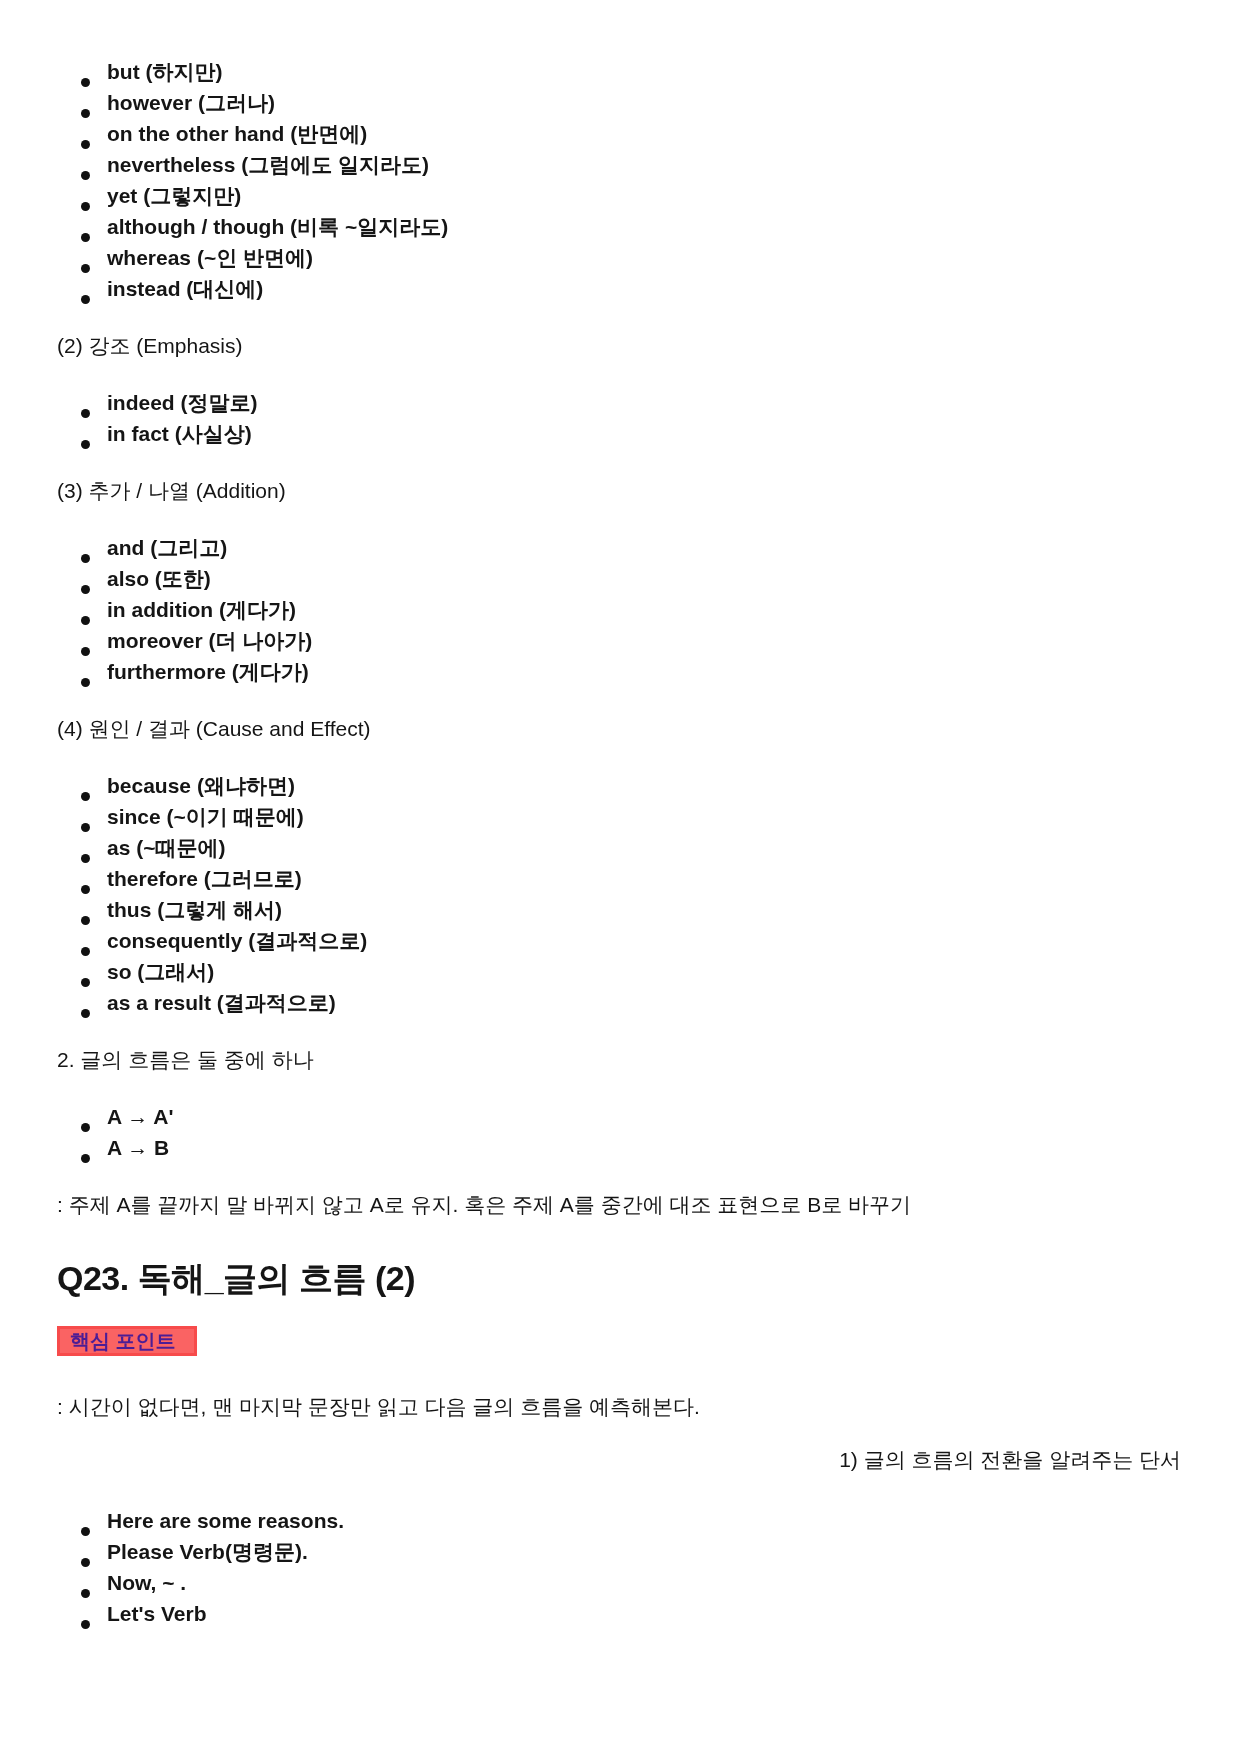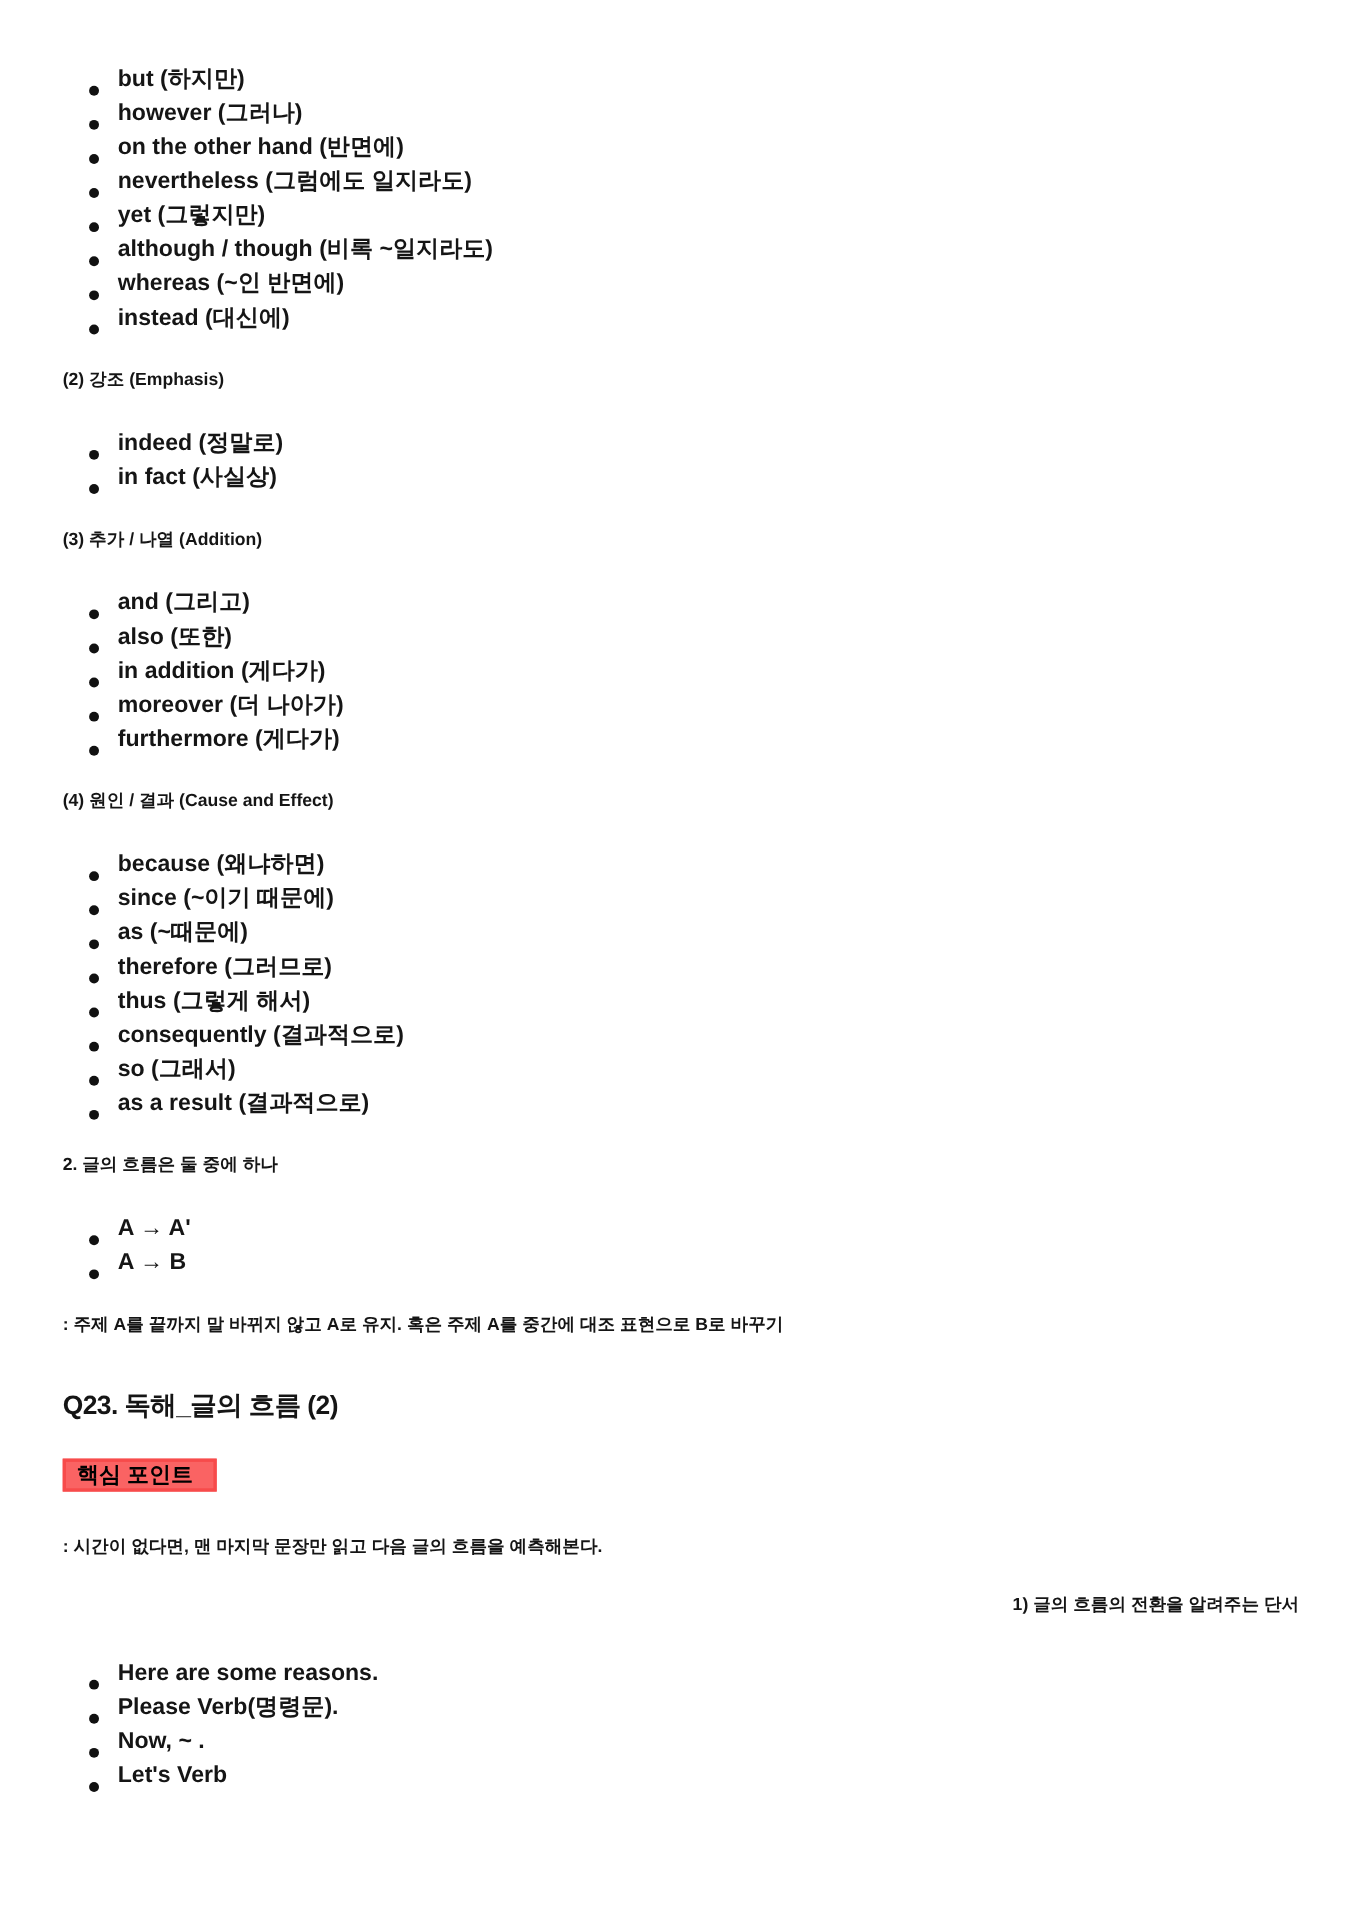--- a/index.html
+++ b/index.html
@@ -6,23 +6,23 @@
   html, body { background: #ffffff; }
   body {
     width: 1241px;
     min-height: 1754px;
     font-family: "Liberation Sans", "DejaVu Sans", sans-serif;
     color: #151515;
   }
   .doc { padding: 56px 60px 0 57px; }
 
   .p {
-    font-size: 16px;
+    font-size: 21px;
     line-height: 31px;
-    font-weight: 700;
+    font-weight: 400;
     margin: 26px 0;
   }
 
   .blist { list-style: none; margin: 26px 0; }
   .blist:first-child { margin-top: 0; }
   .blist li {
     display: flex;
     align-items: flex-end;
     font-size: 21px;
     line-height: 31px;
@@ -31,33 +31,33 @@
   }
   .dot {
     width: 9px; height: 9px;
     border-radius: 50%;
     background: #111111;
     margin-right: 17px;
     flex: 0 0 9px;
   }
 
   .q-title {
-    font-size: 24px;
+    font-size: 34px;
     line-height: 44px;
     font-weight: 700;
     letter-spacing: -0.5px;
     margin: 36px 0 26px;
   }
 
   .badge-row { margin: 26px 0 35px; }
   .badge {
     display: inline-block;
     background: #fa6363;
     border: 3px solid #f74b4b;
-    color: #000000;
+    color: #4c1d95;
     font-size: 20px;
     font-weight: 700;
     line-height: 22px;
     padding: 1px 18px 1px 10px;
   }
 
   .tip-p { margin: 35px 0 22px; }
   .clues-h { margin: 22px 0 30px; text-align: right; }
   .clues-ul { margin: 30px 0 40px; }
 </style>

